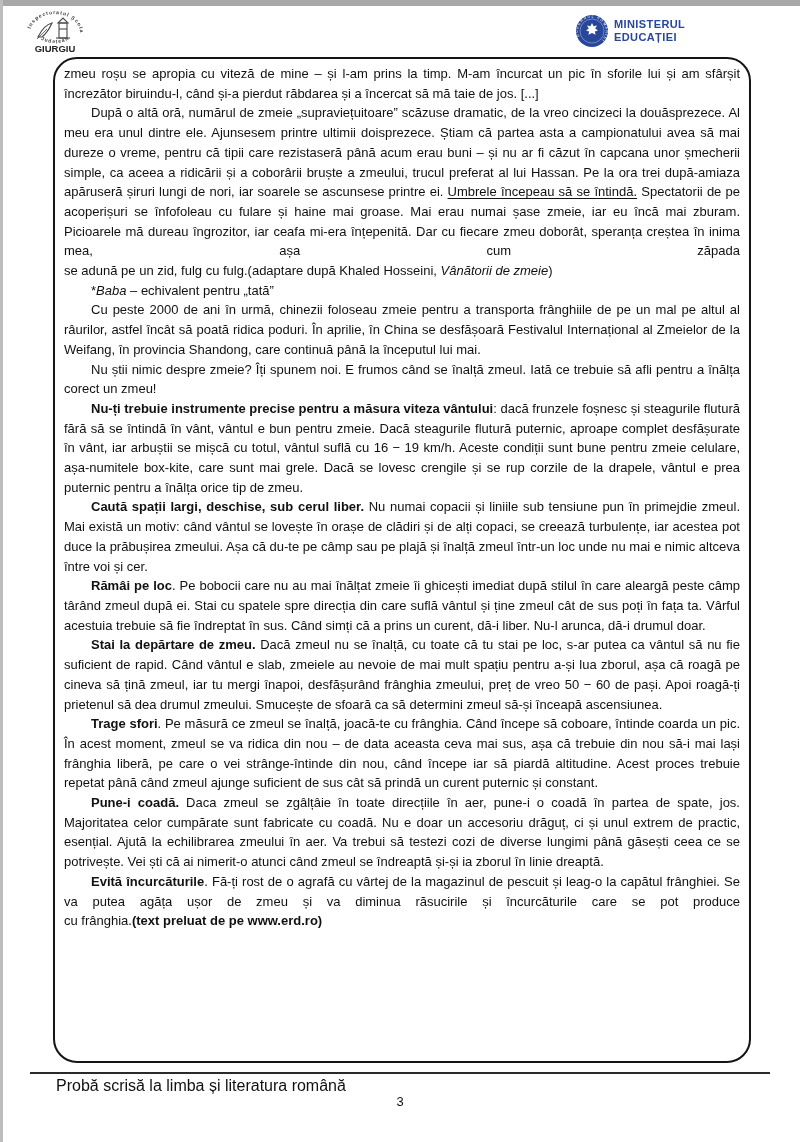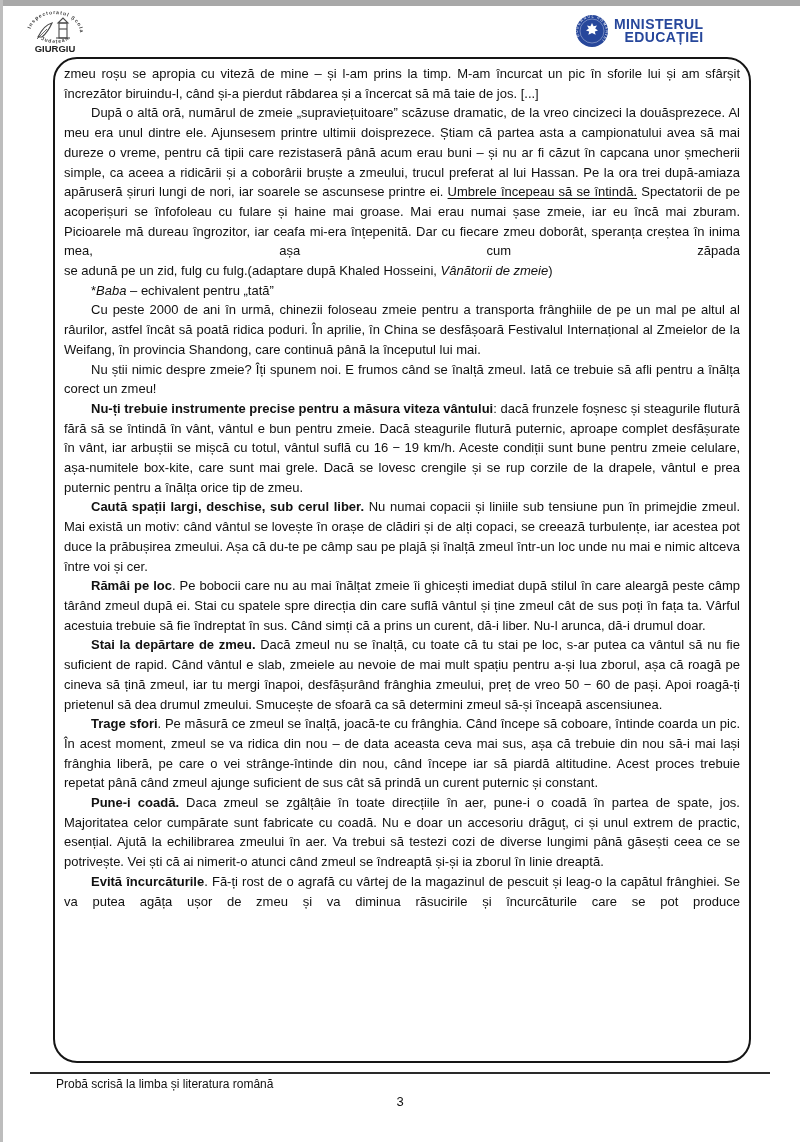--- a/index.html
+++ b/index.html
@@ -7,41 +7,41 @@
     width:800px;height:1142px;position:relative;background:#ffffff;
     font-family:"Liberation Sans", sans-serif;color:#111;
     overflow:hidden;
   }
   .scan-top{position:absolute;left:0;top:0;width:800px;height:6px;background:#a8a8a8;}
   .scan-left{position:absolute;left:0;top:0;width:3px;height:1142px;background:#bdbdbd;}
 
   
   .stamp{position:absolute;left:23px;top:7px;width:64px;height:52px;}
   .ministry{position:absolute;left:575px;top:14px;display:flex;align-items:center;gap:5px;}
-  .ministry-name{color:#27479b;font-weight:bold;font-size:14px;line-height:13px;letter-spacing:.4px;text-align:right;}
+  .ministry-name{color:#27479b;font-weight:bold;font-size:11px;line-height:13px;letter-spacing:.4px;}
 
   
   .textbox{
     position:absolute;left:53px;top:57px;width:698px;height:1006px;
     box-sizing:border-box;border:2px solid #151515;border-radius:24px;
     padding:5px 9px 4px 9px;
     font-size:13px;line-height:19.7px;overflow:hidden;
   }
   .textbox p{margin:0;text-align:justify;text-indent:27px;}
   .textbox p.noindent{text-indent:0;}
   .textbox p.fill-last{text-align-last:justify;}
   .heading{font-weight:bold;text-align:left !important;}
   .u{text-decoration:underline;text-underline-offset:2px;}
   .lastrow{display:flex;align-items:baseline;}
   .lastrow .right{white-space:nowrap;}
   .src-bold{font-weight:bold;}
 
   
   .footer-rule{position:absolute;left:30px;top:1072px;width:740px;height:0;border-top:2px solid #2a2a2a;}
-  .footer-label{position:absolute;left:56px;top:1077px;font-size:12px;color:#111;}
+  .footer-label{position:absolute;left:56px;top:1077px;font-size:16px;color:#111;}
   .page-num{position:absolute;left:0;top:1094px;width:800px;text-align:center;font-size:13px;color:#111;}
 </style>
 </head>
 <body>
 
 <div class="scan-top"></div>
 <div class="scan-left"></div>
 
 <div class="stamp">
   <svg width="64" height="52" viewBox="0 0 64 52">
@@ -105,18 +105,22 @@
   <p>Nu știi nimic despre zmeie? Îți spunem noi. E frumos când se înalță zmeul. Iată ce trebuie să afli pentru a înălța corect un zmeu!</p>
 
   <p><b>Nu-ți trebuie instrumente precise pentru a măsura viteza vântului</b><span>: dacă frunzele foșnesc și steagurile flutură fără să se întindă în vânt, vântul e bun pentru zmeie. Dacă steagurile flutură puternic, aproape complet desfășurate în vânt, iar arbuștii se mișcă cu totul, vântul suflă cu 16 − 19 km/h. Aceste condiții sunt bune pentru zmeie celulare, așa-numitele box-kite, care sunt mai grele. Dacă se lovesc crengile și se rup corzile de la drapele, vântul e prea puternic pentru a înălța orice tip de zmeu.</span></p>
   <p><b>Caută spații largi, deschise, sub cerul liber.</b><span> Nu numai copacii și liniile sub tensiune pun în primejdie zmeul. Mai există un motiv: când vântul se lovește în orașe de clădiri și de alți copaci, se creează turbulențe, iar acestea pot duce la prăbușirea zmeului. Așa că du-te pe câmp sau pe plajă și înalță zmeul într-un loc unde nu mai e nimic altceva între voi și cer.</span></p>
   <p><b>Rămâi pe loc</b><span>. Pe bobocii care nu au mai înălțat zmeie îi ghicești imediat după stilul în care aleargă peste câmp târând zmeul după ei. Stai cu spatele spre direcția din care suflă vântul și ține zmeul cât de sus poți în fața ta. Vârful acestuia trebuie să fie îndreptat în sus. Când simți că a prins un curent, dă-i liber. Nu-l arunca, dă-i drumul doar.</span></p>
   <p><b>Stai la depărtare de zmeu.</b><span> Dacă zmeul nu se înalță, cu toate că tu stai pe loc, s-ar putea ca vântul să nu fie suficient de rapid. Când vântul e slab, zmeiele au nevoie de mai mult spațiu pentru a-și lua zborul, așa că roagă pe cineva să țină zmeul, iar tu mergi înapoi, desfășurând frânghia zmeului, preț de vreo 50 − 60 de pași. Apoi roagă-ți prietenul să dea drumul zmeului. Smucește de sfoară ca să determini zmeul să-și înceapă ascensiunea.</span></p>
   <p><b>Trage sfori</b><span>. Pe măsură ce zmeul se înalță, joacă-te cu frânghia. Când începe să coboare, întinde coarda un pic. În acest moment, zmeul se va ridica din nou – de data aceasta ceva mai sus, așa că trebuie din nou să-i mai lași frânghia liberă, pe care o vei strânge-întinde din nou, când începe iar să piardă altitudine. Acest proces trebuie repetat până când zmeul ajunge suficient de sus cât să prindă un curent puternic și constant.</span></p>
   <p><b>Pune-i coadă.</b><span> Daca zmeul se zgâlțâie în toate direcțiile în aer, pune-i o coadă în partea de spate, jos. Majoritatea celor cumpărate sunt fabricate cu coadă. Nu e doar un accesoriu drăguț, ci și unul extrem de practic, esențial. Ajută la echilibrarea zmeului în aer. Va trebui să testezi cozi de diverse lungimi până găsești ceea ce se potrivește. Vei ști că ai nimerit-o atunci când zmeul se îndreaptă și-și ia zborul în linie dreaptă.</span></p>
   <p class="fill-last"><b>Evită încurcăturile</b><span>. Fă-ți rost de o agrafă cu vârtej de la magazinul de pescuit și leag-o la capătul frânghiei. Se va putea agăța ușor de zmeu și va diminua răsucirile și încurcăturile care se pot produce</span></p>
 
+  <div class="lastrow">
+    <span>cu frânghia.</span>
+    <span class="right src-bold">(text preluat de pe www.erd.ro)</span>
+  </div>
 
 </div>
 
 <div class="footer-rule"></div>
 <div class="footer-label">Probă scrisă la limba și literatura română</div>
 <div class="page-num">3</div>
 
 </body></html>

